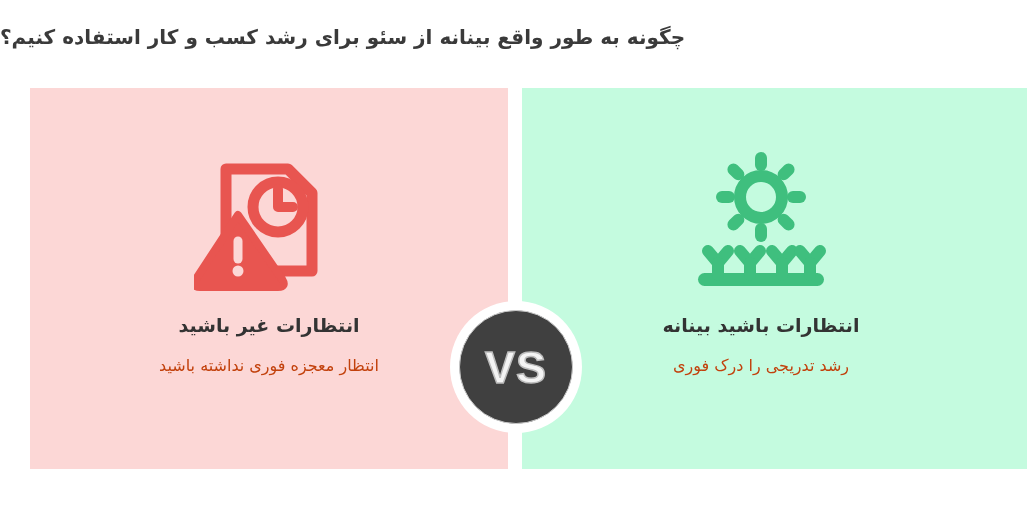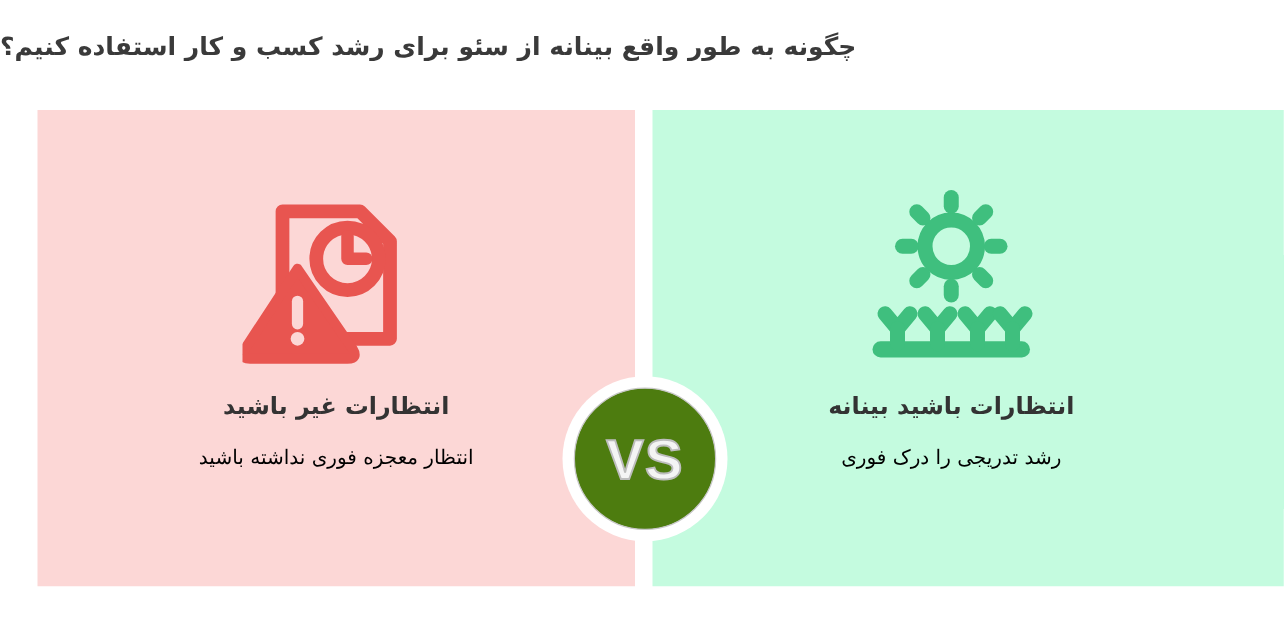--- a/index.html
+++ b/index.html
@@ -87,21 +87,21 @@
     color: #333333;
     direction: rtl;
     text-align: center;
     line-height: 26px;
   }
 
   .panel-sub {
     margin-top: 16px;
     font-size: 16px;
     font-weight: normal;
-    color: #000000;
+    color: #c2410c;
     direction: rtl;
     text-align: center;
     line-height: 24px;
   }
 
   
   .vs-badge {
     position: absolute;
     left: 450px;
     top: 213px;
@@ -111,21 +111,21 @@
     background: #ffffff;
     display: flex;
     align-items: center;
     justify-content: center;
     z-index: 5;
   }
   .vs-circle {
     width: 114px;
     height: 114px;
     border-radius: 50%;
-    background: #4d7c0f;
+    background: #404040;
     border: 1.5px solid #C8C8C8;
     box-sizing: border-box;
     display: flex;
     align-items: center;
     justify-content: center;
     text-align: right;
   }
   .vs-text {
     font-family: "Liberation Sans", sans-serif;
     font-size: 45px;

